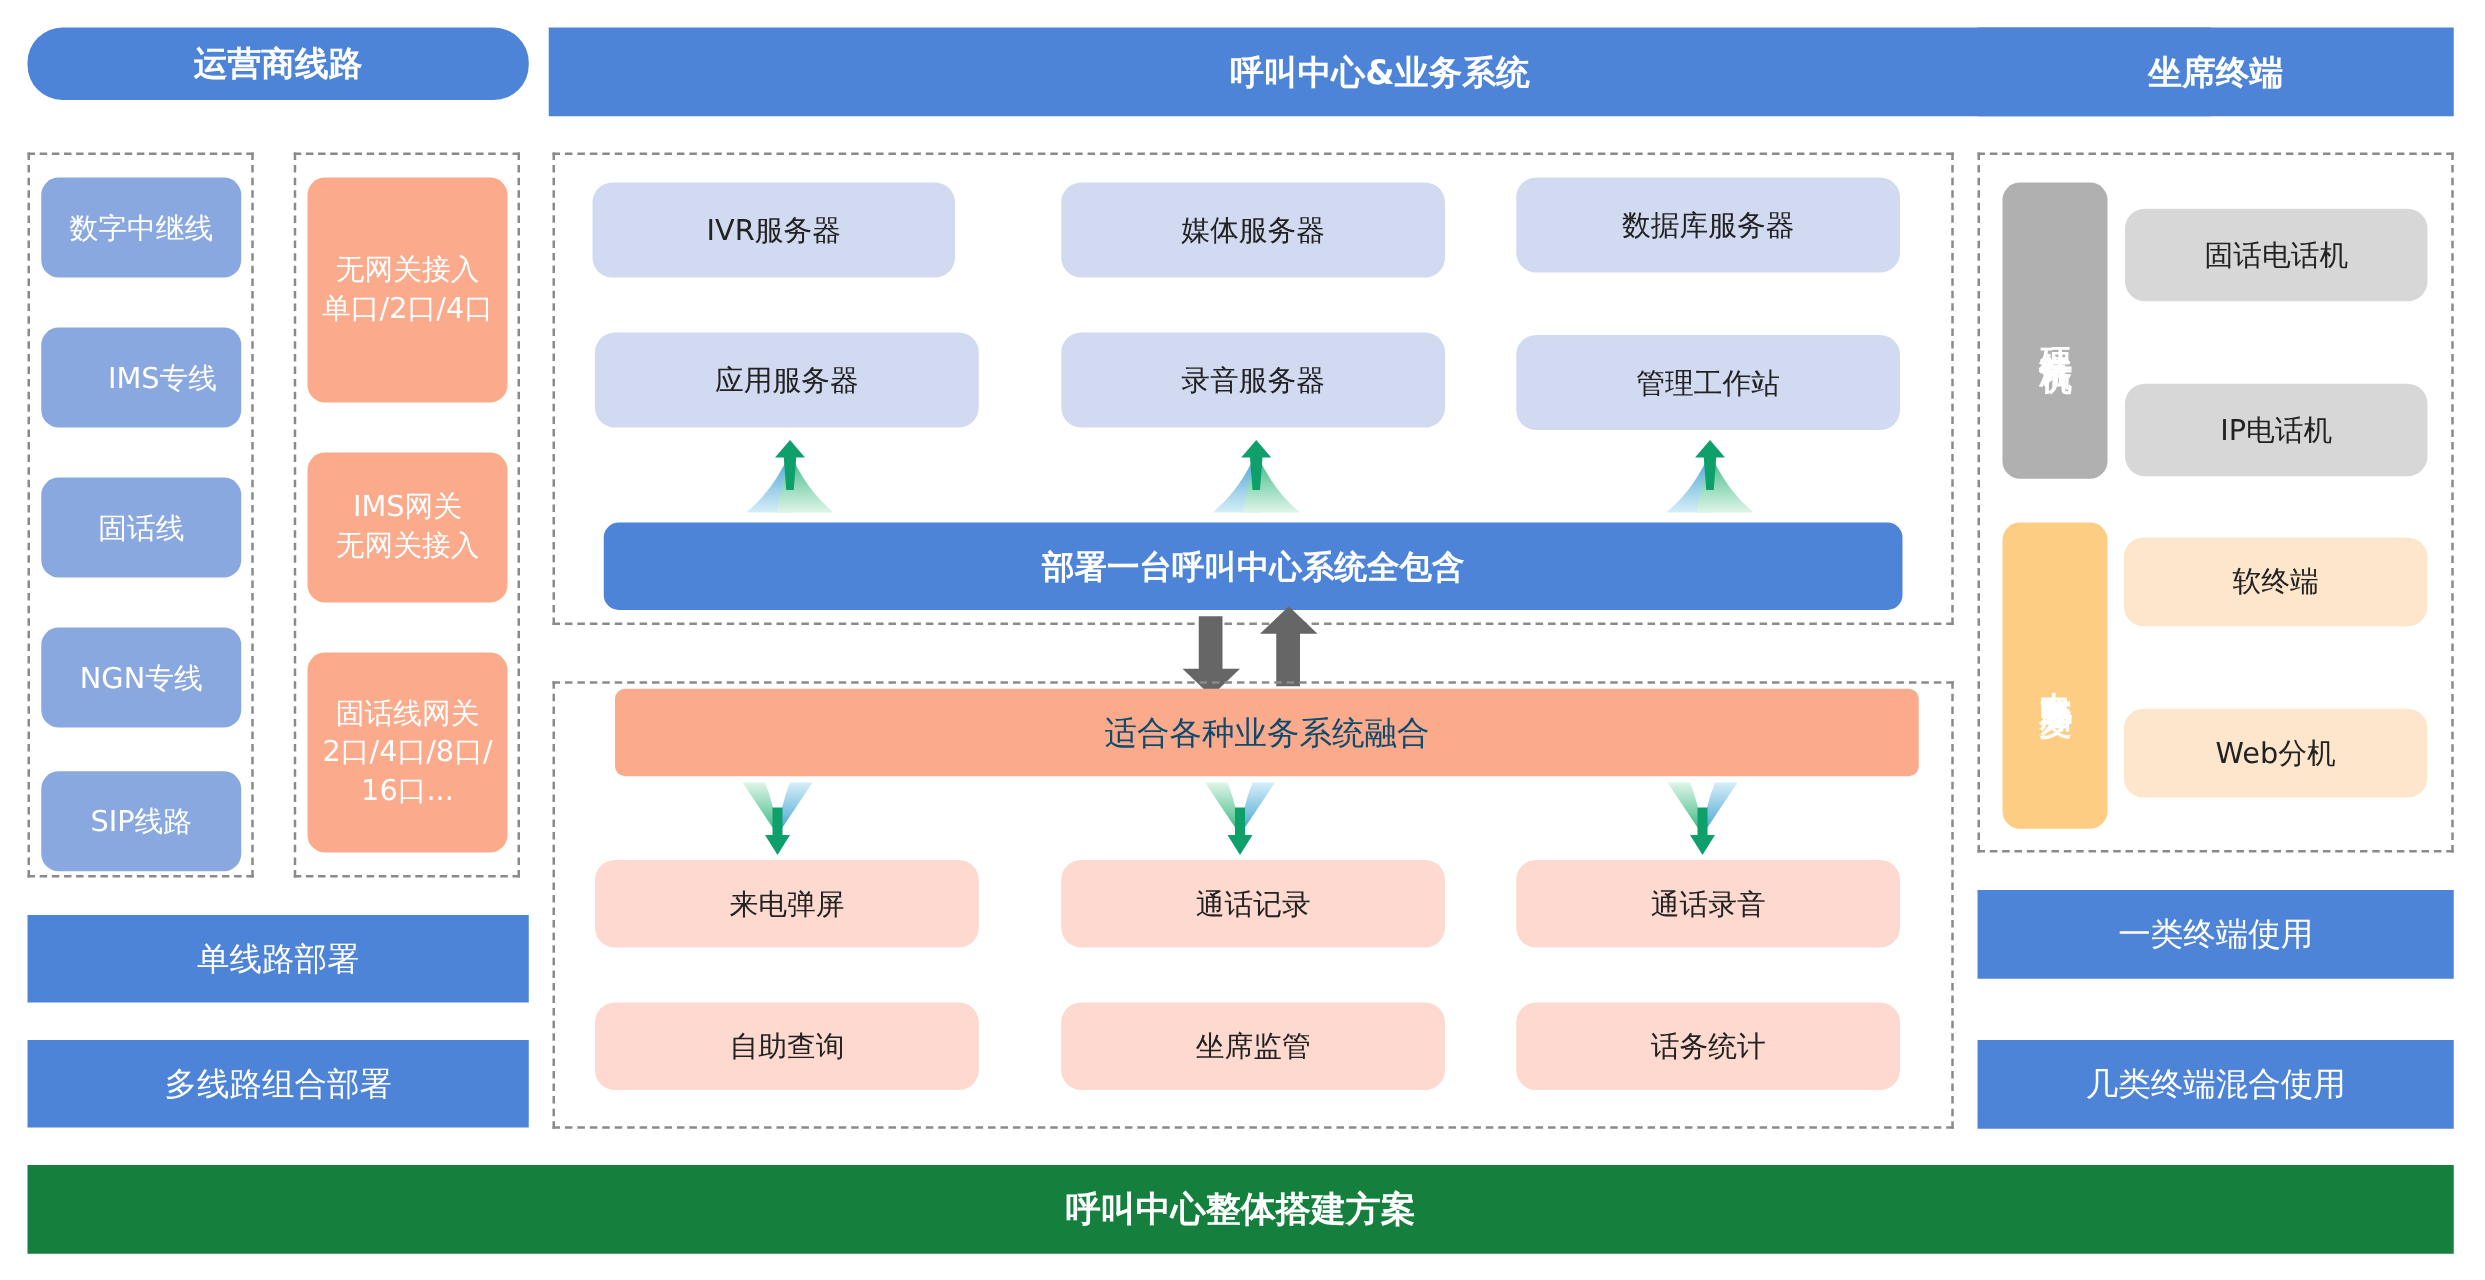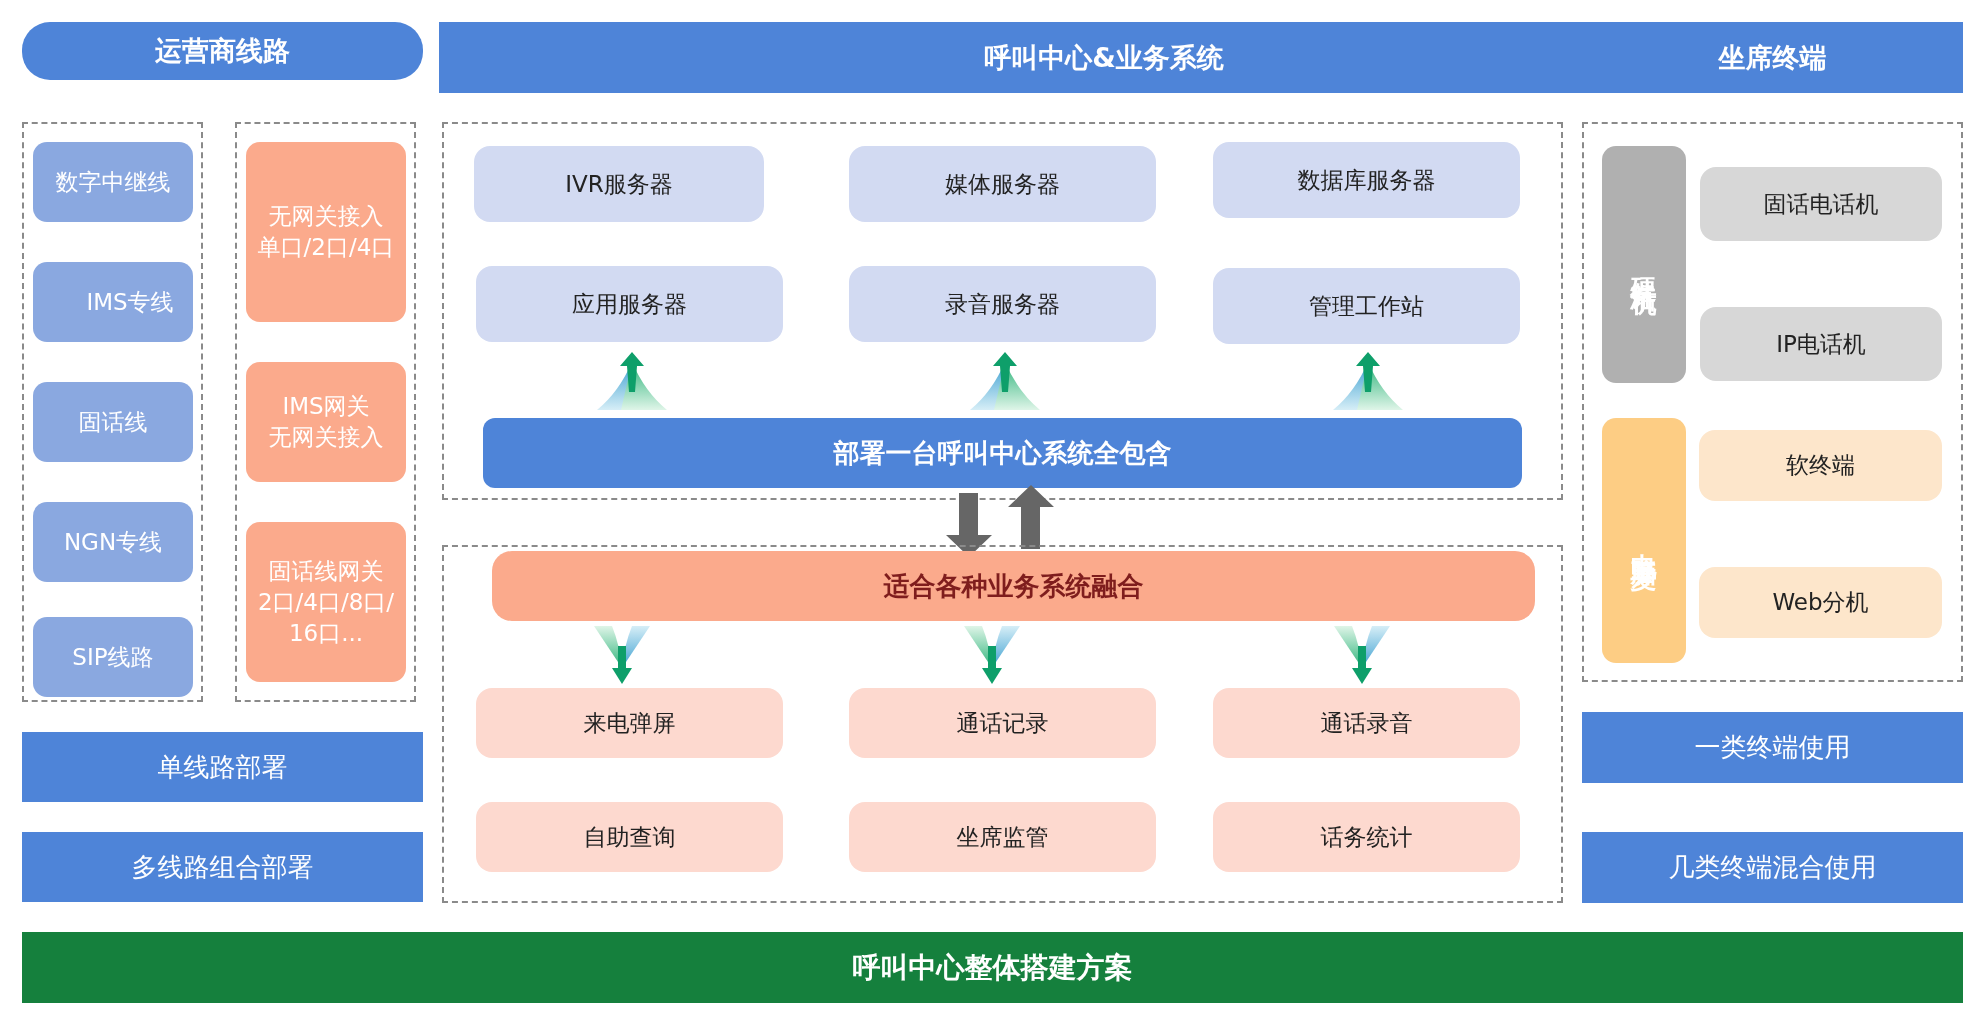--- a/index.html
+++ b/index.html
@@ -6,21 +6,21 @@
   body{width:1988px;height:1024px;position:relative;overflow:hidden;font-family:"DejaVu Sans","Liberation Sans",sans-serif;}
   .abs{position:absolute;box-sizing:border-box;display:flex;align-items:center;justify-content:center;text-align:center;}
   .hdr{background:#4e84d8;color:#fff;font-weight:bold;font-size:27px;}
   .dash{position:absolute;box-sizing:border-box;border:2px dashed #8a8a8a;}
   .lblue{background:#8aa8e0;color:#fff;border-radius:14px;font-size:23px;}
   .orange{background:#fbaa8c;color:#fff;border-radius:14px;font-size:23px;line-height:31px;}
   .plain-blue{background:#4e84d8;color:#fff;font-size:26px;}
   .server{background:#d2daf2;color:#222;border-radius:16px;font-size:23px;}
   .func{background:#fdd9cf;color:#222;border-radius:16px;font-size:23px;}
   .bar-blue{background:#4e84d8;color:#fff;border-radius:12px;font-weight:bold;font-size:26px;}
-  .bar-orange{background:#fbaa8c;color:#7f1d1d;border-radius:20px;font-weight:bold;font-size:26px;}
+  .bar-orange{background:#fbaa8c;color:#0c4a6e;border-radius:8px;font-weight:normal;font-size:26px;}
   .vgray{background:#b0b0b0;color:#fff;border-radius:14px;font-weight:bold;font-size:26px;line-height:36px;}
   .vorange{background:#fdcd84;color:#fff;border-radius:14px;font-weight:bold;font-size:26px;line-height:36px;}
   .gray{background:#d7d7d7;color:#222;border-radius:16px;font-size:23px;}
   .cream{background:#fde6cb;color:#222;border-radius:16px;font-size:23px;}
   .bottom{background:#15803d;color:#fff;font-weight:bold;font-size:28px;}
   .vtext{writing-mode:vertical-rl;text-orientation:upright;letter-spacing:4px;}
   svg.arrow{position:absolute;overflow:visible;}
 </style>
 </head>
 <body>

